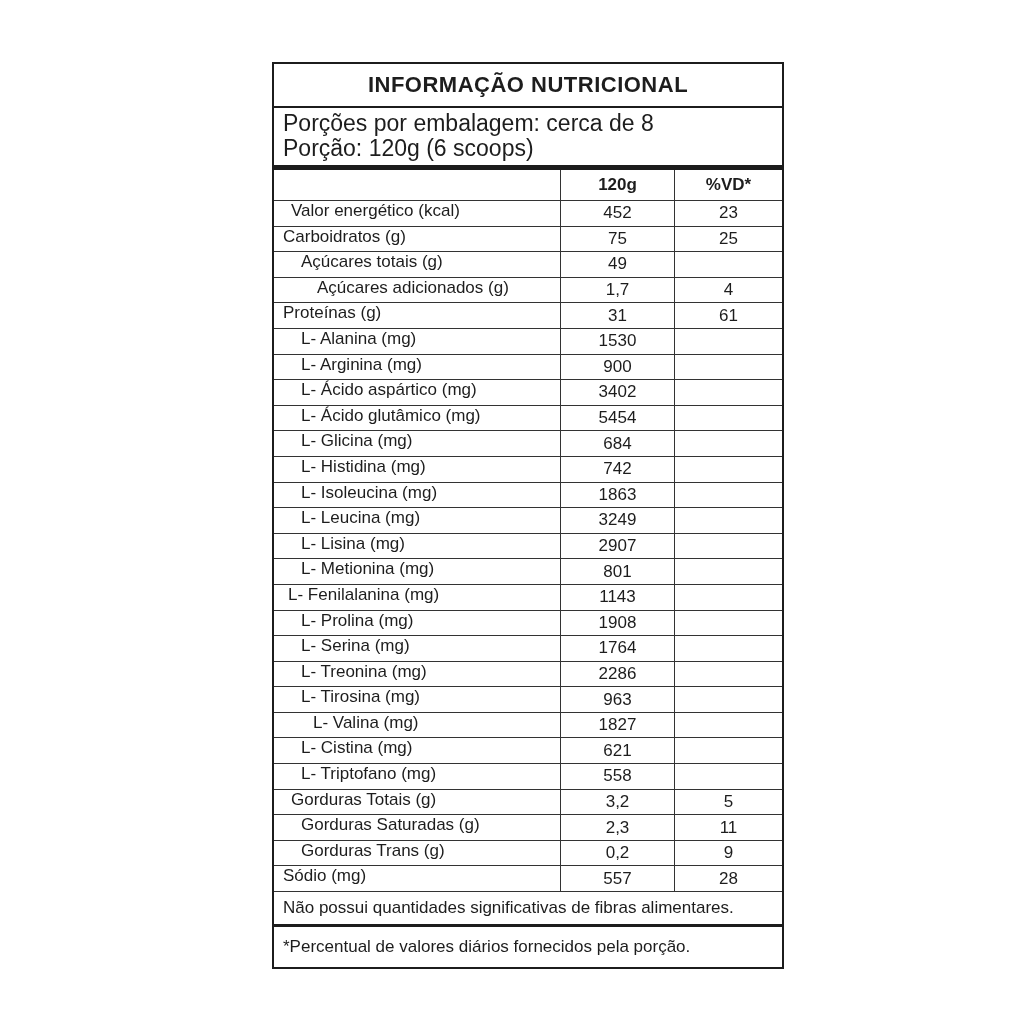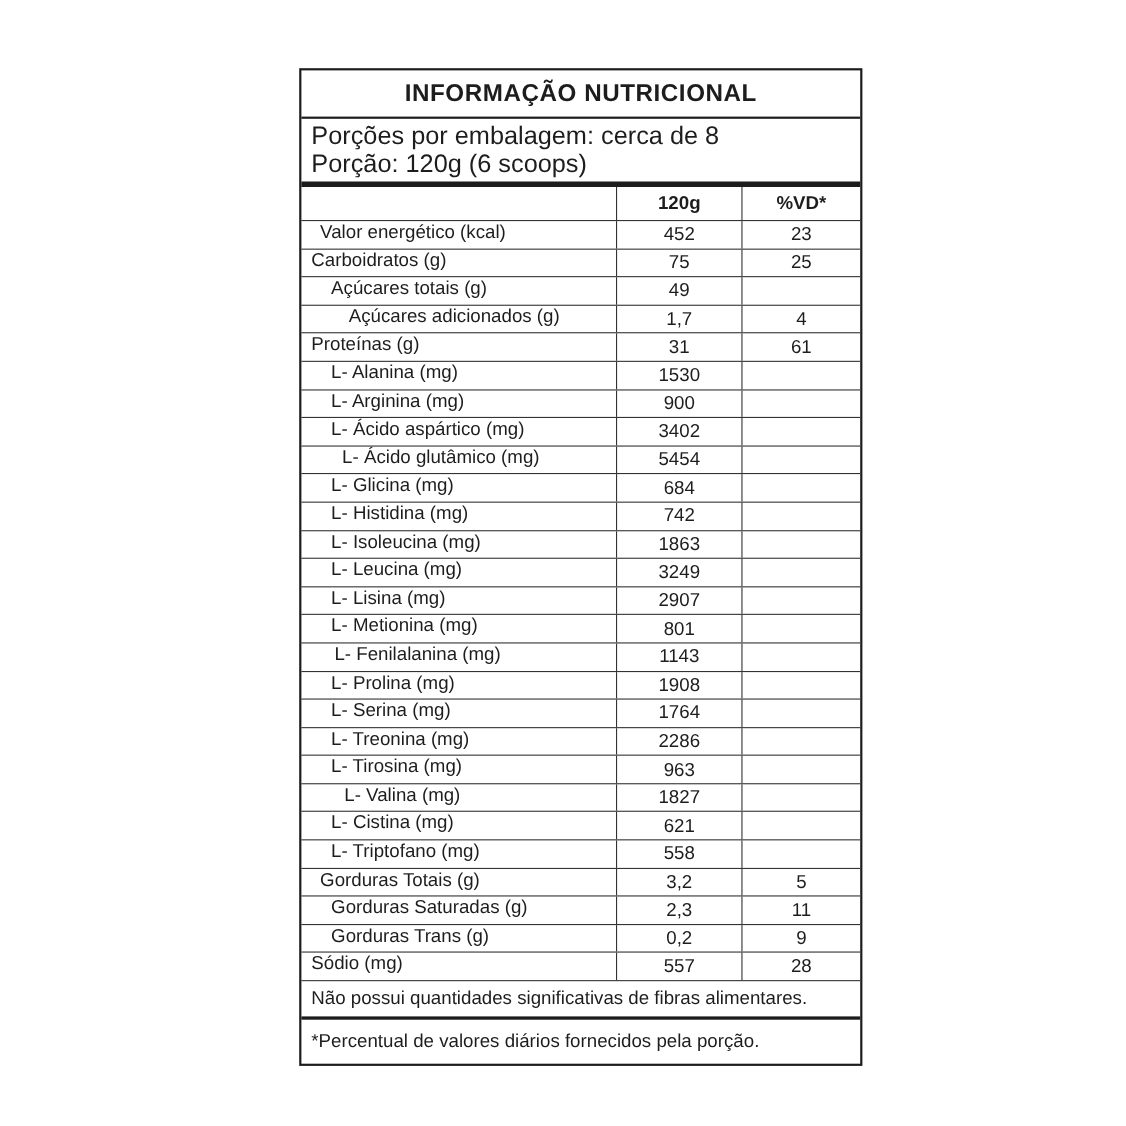--- a/index.html
+++ b/index.html
@@ -167,21 +167,21 @@
   <div class="grid-row data-row">
     <div class="c-label">
       <span class="nm" style="padding-left: 27px;">L- Ácido aspártico (mg)</span>
     </div>
     <div class="c-amt">3402</div>
     <div class="c-dv"></div>
   </div>
 
   <div class="grid-row data-row">
     <div class="c-label">
-      <span class="nm" style="padding-left: 27px; margin-left: 10px;">L- Ácido glutâmico (mg)</span>
+      <span class="nm" style="padding-left: 27px;">L- Ácido glutâmico (mg)</span>
     </div>
     <div class="c-amt">5454</div>
     <div class="c-dv"></div>
   </div>
 
   <div class="grid-row data-row">
     <div class="c-label">
       <span class="nm" style="padding-left: 27px;">L- Glicina (mg)</span>
     </div>
     <div class="c-amt">684</div>
@@ -223,21 +223,21 @@
   <div class="grid-row data-row">
     <div class="c-label">
       <span class="nm" style="padding-left: 27px;">L- Metionina (mg)</span>
     </div>
     <div class="c-amt">801</div>
     <div class="c-dv"></div>
   </div>
 
   <div class="grid-row data-row">
     <div class="c-label">
-      <span class="nm" style="padding-left: 30px;">L- Fenilalanina (mg)</span>
+      <span class="nm" style="padding-left: 14px;">L- Fenilalanina (mg)</span>
     </div>
     <div class="c-amt">1143</div>
     <div class="c-dv"></div>
   </div>
 
   <div class="grid-row data-row">
     <div class="c-label">
       <span class="nm" style="padding-left: 27px;">L- Prolina (mg)</span>
     </div>
     <div class="c-amt">1908</div>

